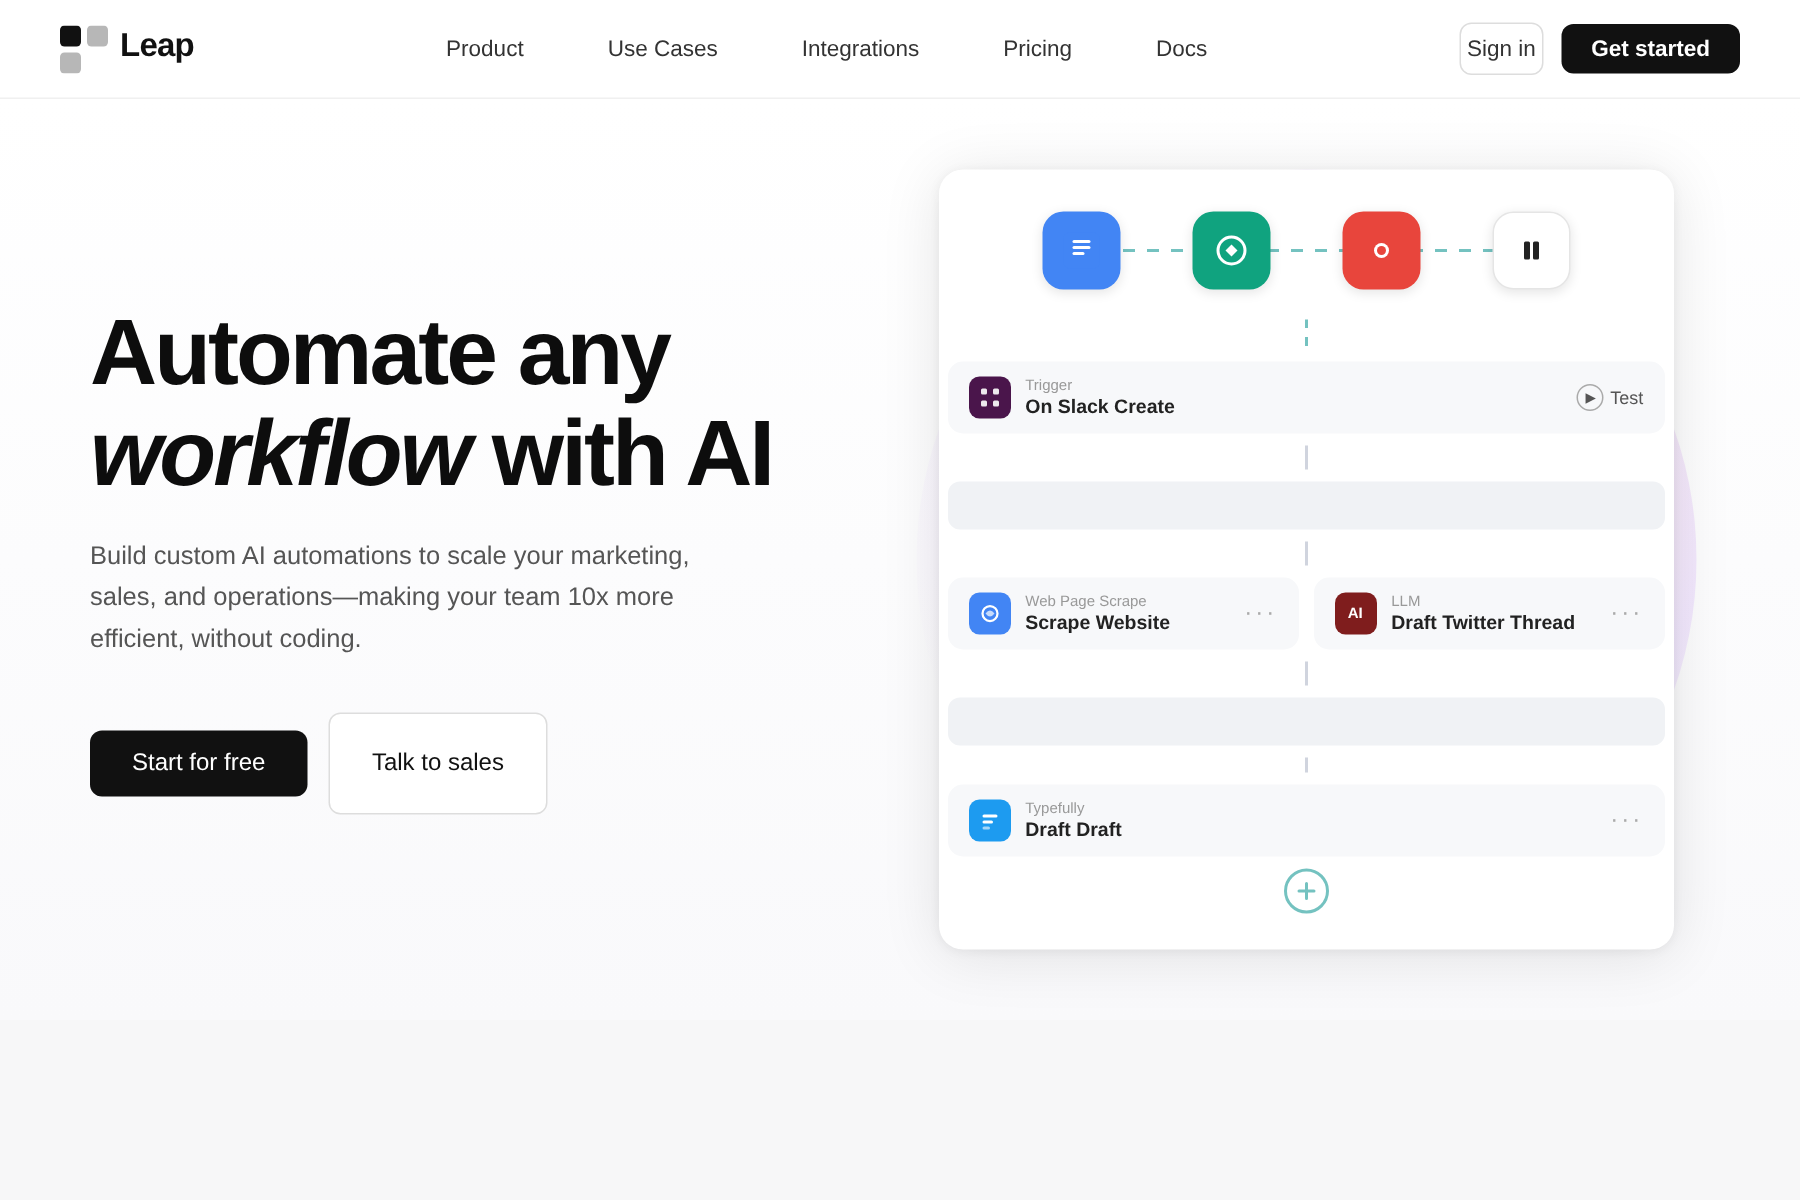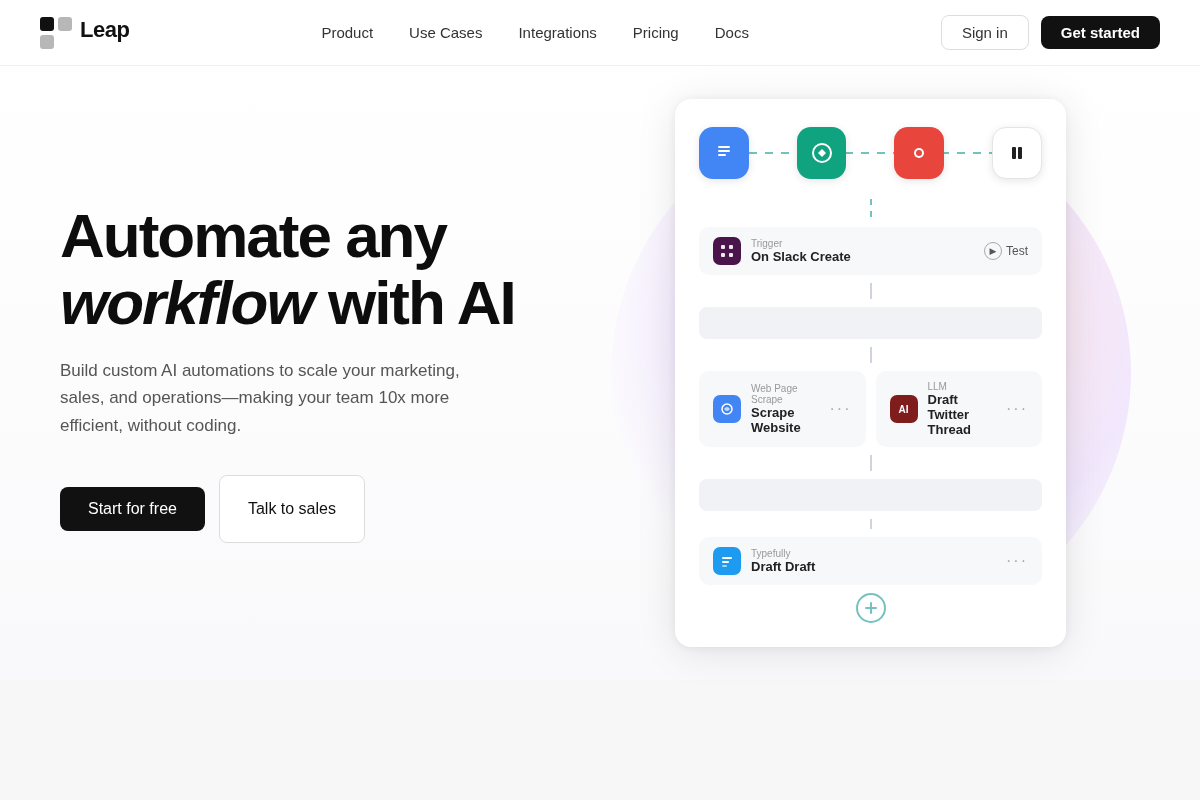--- a/index.html
+++ b/index.html
@@ -10,28 +10,28 @@
       display: flex; align-items: center; justify-content: space-between;
       padding: 0 40px; height: 66px; border-bottom: 1px solid #f0f0f0;
       background: #fff; position: relative; z-index: 10;
     }
     .nav-logo { display: flex; align-items: flex-start; gap: 8px; }
     .nav-logo-icon {
       width: 32px; height: 32px; position: relative;
     }
     .nav-logo-icon svg { width: 32px; height: 32px; }
     .nav-logo-text { font-size: 22px; font-weight: 700; color: #111; letter-spacing: -0.5px; }
-    .nav-links { display: flex; align-items: center; gap: 4px; }
+    .nav-links { display: flex; align-items: center; gap: 24px; }
     .nav-link {
       padding: 8px 16px; font-size: 15px; color: #333; cursor: pointer;
       border-radius: 6px; font-weight: 500;
     }
     .nav-actions { display: flex; align-items: center; gap: 12px; }
     .btn-signin {
-      padding: 8px 20px; border: 1.5px solid #ddd; border-radius: 8px;
+      padding: 8px 4px; border: 1.5px solid #ddd; border-radius: 8px;
       font-size: 15px; font-weight: 500; color: #333; cursor: pointer;
       background: #fff;
     }
     .btn-getstarted {
       padding: 8px 20px; border-radius: 8px; border: none;
       font-size: 15px; font-weight: 600; color: #fff;
       background: #111; cursor: pointer;
     }
 
     
@@ -70,22 +70,22 @@
       position: absolute;
       width: 520px; height: 520px;
       background: radial-gradient(ellipse at 60% 40%, rgba(255,180,150,0.35) 0%, rgba(200,150,255,0.2) 50%, transparent 75%);
       border-radius: 50%;
       top: 50%; left: 50%; transform: translate(-50%, -50%);
     }
     .workflow-card {
       background: #fff;
       border-radius: 16px;
       box-shadow: 0 4px 40px rgba(0,0,0,0.10), 0 1px 8px rgba(0,0,0,0.06);
-      width: 391px;
-      padding: 28px 24px 24px;
+      width: 490px;
+      padding: 28px 6px 24px;
       position: relative;
       z-index: 2;
     }
 
     
     .wf-top-icons {
       display: flex; justify-content: center; gap: 48px; margin-bottom: 20px; position: relative;
     }
     .wf-icon-circle {
       width: 52px; height: 52px; border-radius: 14px;

